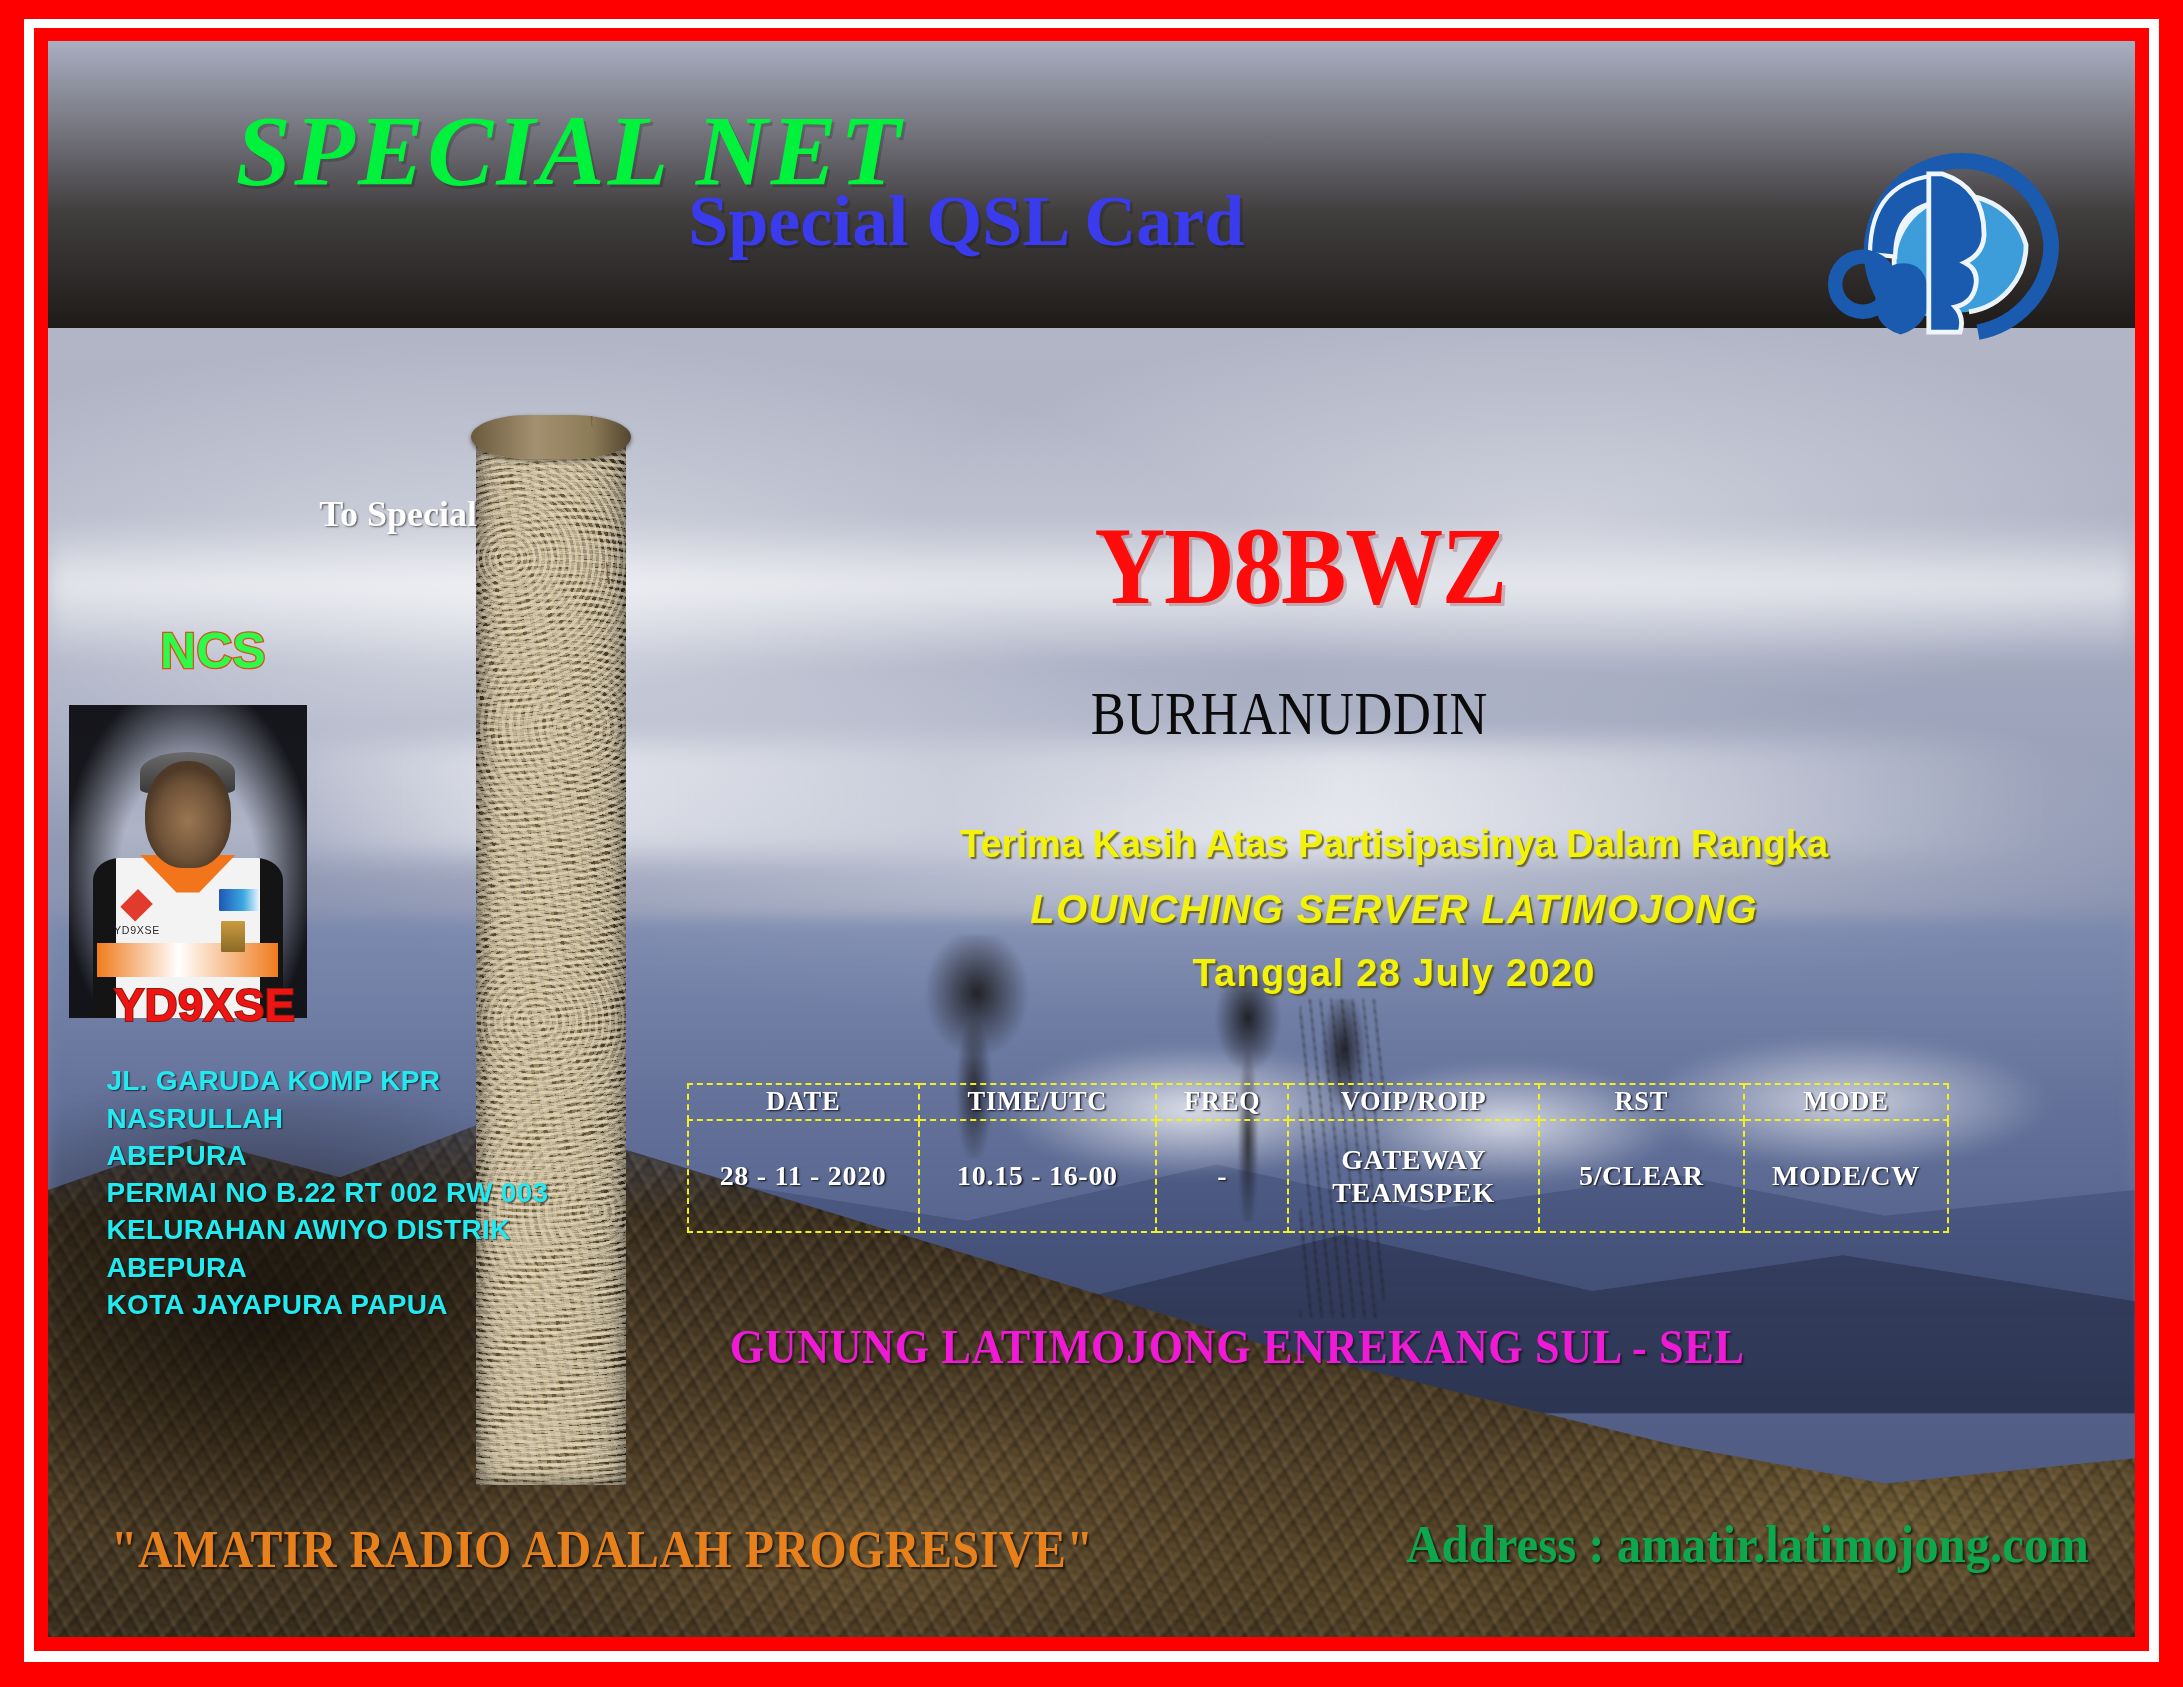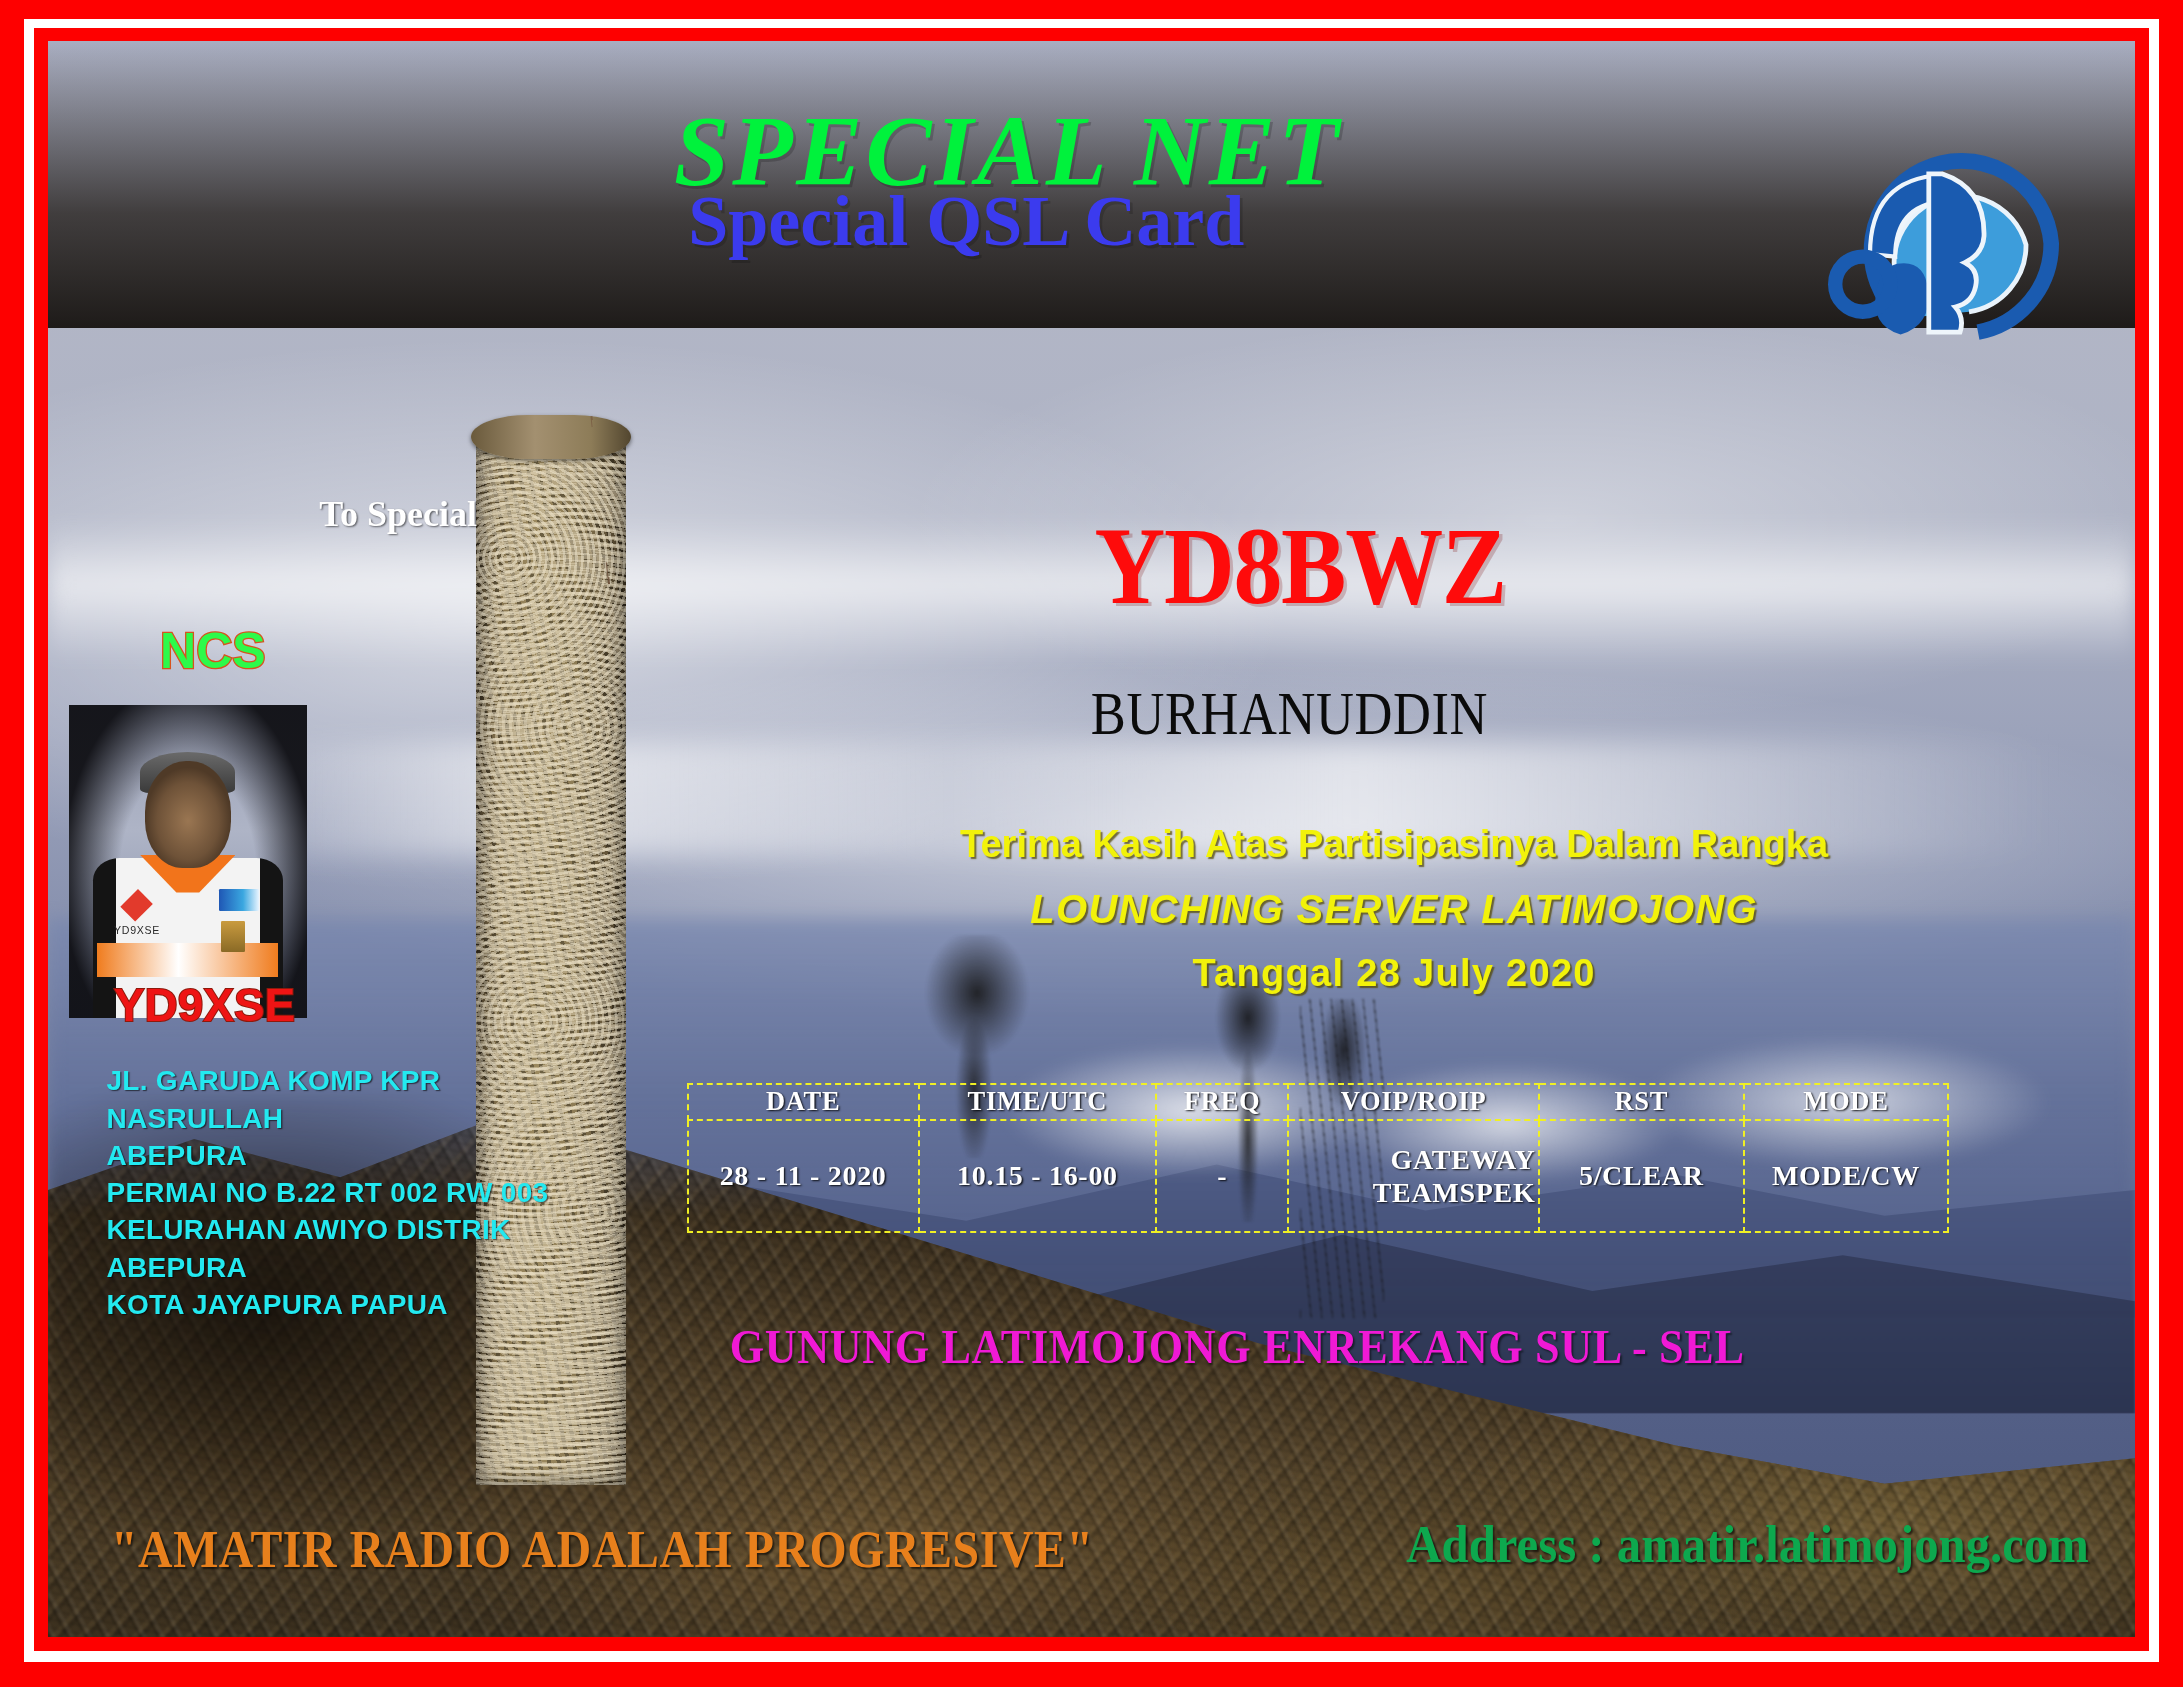--- a/index.html
+++ b/index.html
@@ -159,21 +159,20 @@
     position: absolute; left: 3.4%; top: 2.0%; width: 10.0%; height: 25.0%;
   }
   
   #ham-logo {
     position: absolute; right: 3.2%; top: 2.2%; width: 11.5%; height: 20.0%;
   }
 
   
   #title-special-net {
     position: absolute; left: 9.0%; top: 3.3%; width: 74%;
-    text-align: center;
     font-size: 99px; font-weight: 700; font-style: italic;
     letter-spacing: 3.3px;
     color: #00f23c;
     text-shadow: 2.6px 2.6px 0 rgba(0,0,0,.18);
     font-family: "Liberation Serif", serif;
   }
   #title-qsl-card {
     position: absolute; left: 9.0%; top: 8.7%; width: 70%;
     text-align: center;
     font-size: 72px; font-weight: 700;
@@ -324,21 +323,21 @@
     padding: 1.3px 2.6px;
   }
   #log-table th { font-size: 26.5px; letter-spacing: 0.7px; height: 45%; }
   #log-table td { font-size: 28px; letter-spacing: 0.7px; }
   #log-table .col-date   { width: 17.5%; }
   #log-table .col-time   { width: 18.0%; }
   #log-table .col-freq   { width: 10.0%; }
   #log-table .col-voip   { width: 19.0%; }
   #log-table .col-rst    { width: 15.5%; }
   #log-table .col-mode   { width: 15.5%; }
-  #log-table td.voip-cell { line-height: 1.18; text-align: right; }
+  #log-table td.voip-cell { line-height: 1.18; }
 
   #mountain-caption {
     position: absolute; left: 27.0%; top: 80.1%; width: 60%;
     text-align: center;
     font-family: "Liberation Serif", serif;
     font-weight: 700; font-size: 48px;
     color: #f019d5;
     transform: scaleX(.92);
     letter-spacing: 0.7px;
     text-shadow: 2px 2px 2px rgba(0,0,0,.5);

